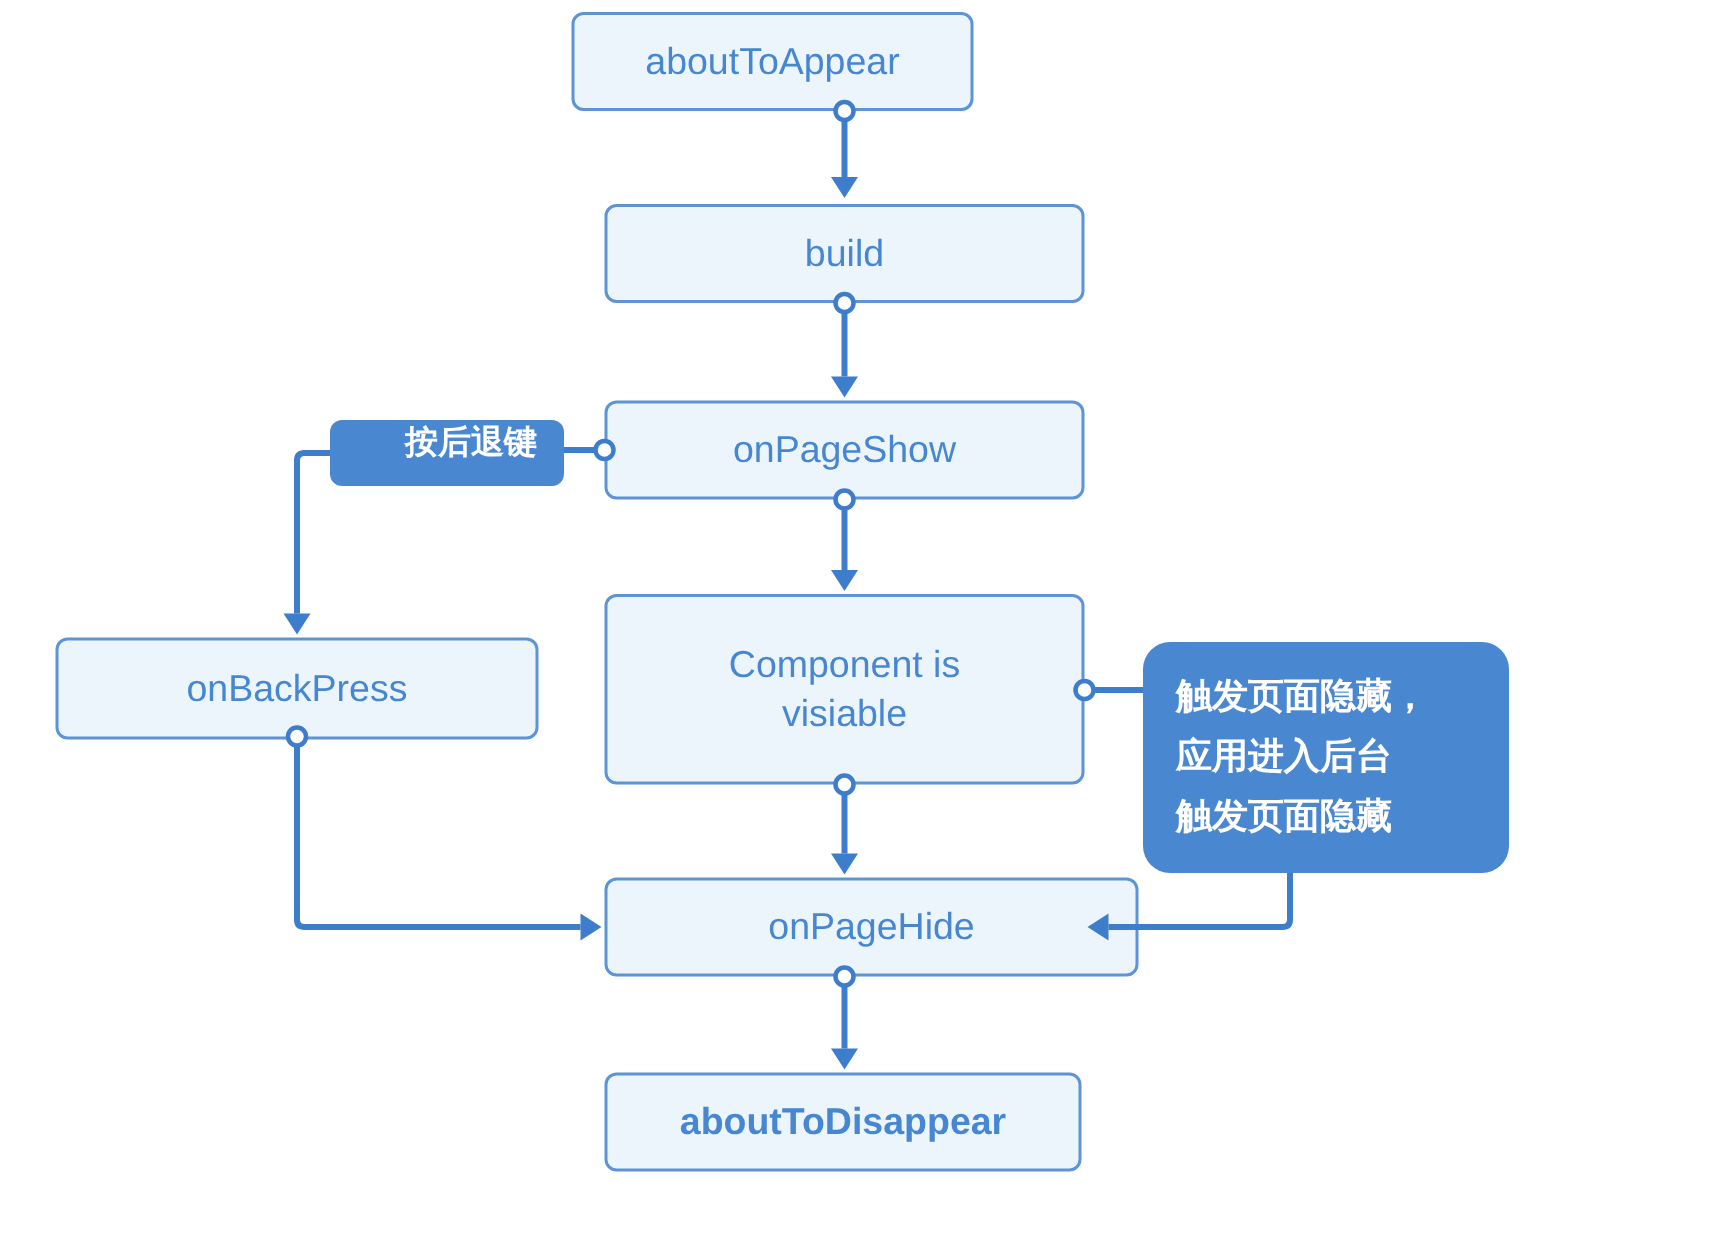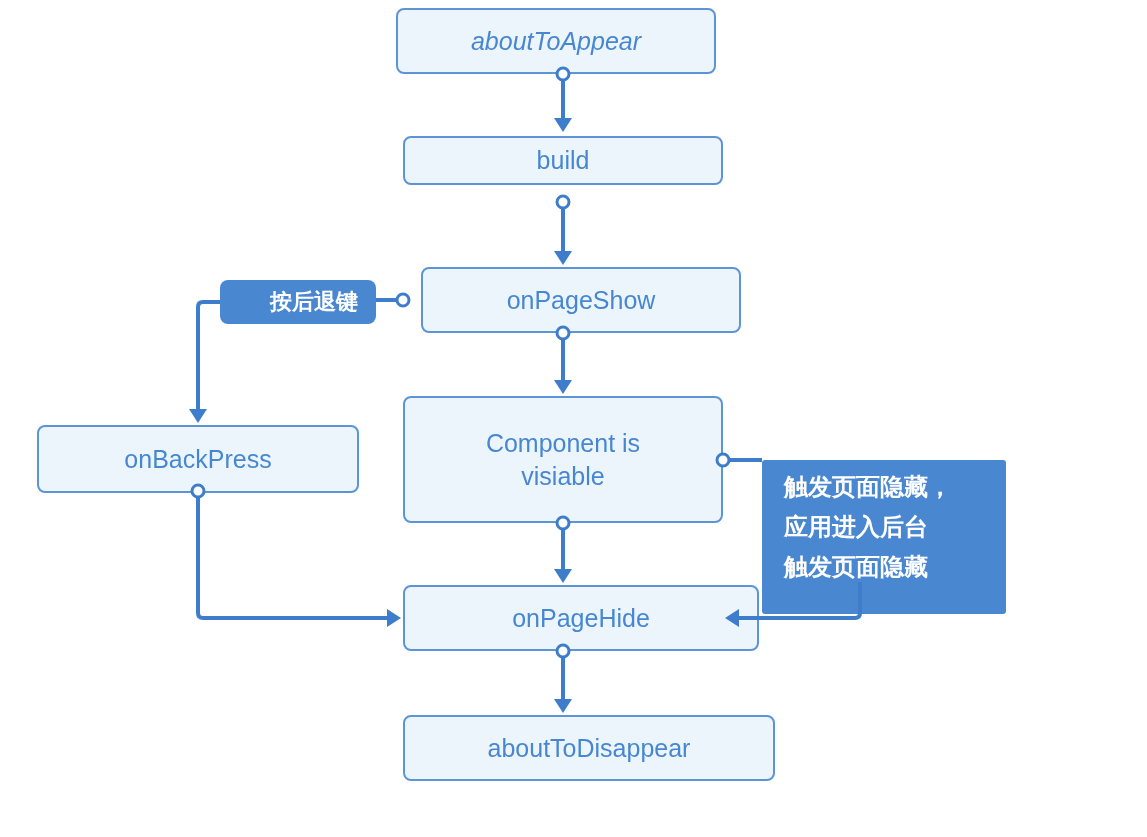--- a/index.html
+++ b/index.html
@@ -35,69 +35,68 @@
   .callout {
     position: absolute;
     box-sizing: border-box;
     background: #4A87D1;
     color: #ffffff;
     border-radius: 8px;
     font-weight: 600;
   }
   .callout.small {
     display: flex;
-    align-items: center;
+    align-items: flex-start;
     justify-content: center;
     font-size: 22px;
     padding-left: 32px;
   }
   .callout.note {
     font-size: 24px;
     line-height: 40px;
-    padding: 7px 16px 0 22px;
+    padding: 17px 16px 0 22px;
     text-align: left;
-    border-radius: 3px;
-    margin-top: 32px;
+    border-radius: 18px;
   }
   .connector-layer {
     position: absolute;
     left: 0;
     top: 0;
     z-index: 5;
     pointer-events: none;
   }
   .node, .callout { z-index: 2; }
 </style>
 </head>
 <body>
 
 <div class="stage">
 
-  <div class="node" style="left:396px; top:8px; width:320px; height:66px;font-style:italic;">
+  <div class="node" style="left:381px; top:8px; width:268px; height:66px;">
     <span>aboutToAppear</span>
   </div>
 
-  <div class="node" style="left:403px; top:136px; width:320px; height:49px;">
+  <div class="node" style="left:403px; top:136px; width:320px; height:66px;">
     <span>build</span>
   </div>
 
-  <div class="node" style="left:421px; top:267px; width:320px; height:66px;">
+  <div class="node" style="left:403px; top:267px; width:320px; height:66px;">
     <span>onPageShow</span>
   </div>
 
   <div class="node" style="left:403px; top:396px; width:320px; height:127px;text-align:right;">
     <span>Component is</span>
     <span>visiable</span>
   </div>
 
   <div class="node" style="left:403px; top:585px; width:356px; height:66px;">
     <span>onPageHide</span>
   </div>
 
-  <div class="node" style="left:403px; top:715px; width:372px; height:66px;">
+  <div class="node" style="left:403px; top:715px; width:318px; height:66px;font-weight:bold;">
     <span>aboutToDisappear</span>
   </div>
 
   <div class="node" style="left:37px; top:425px; width:322px; height:68px;">
     <span>onBackPress</span>
   </div>
 
   <div class="callout small" style="left:220px; top:280px; width:156px; height:44px;">
     <span>按后退键</span>
   </div>

